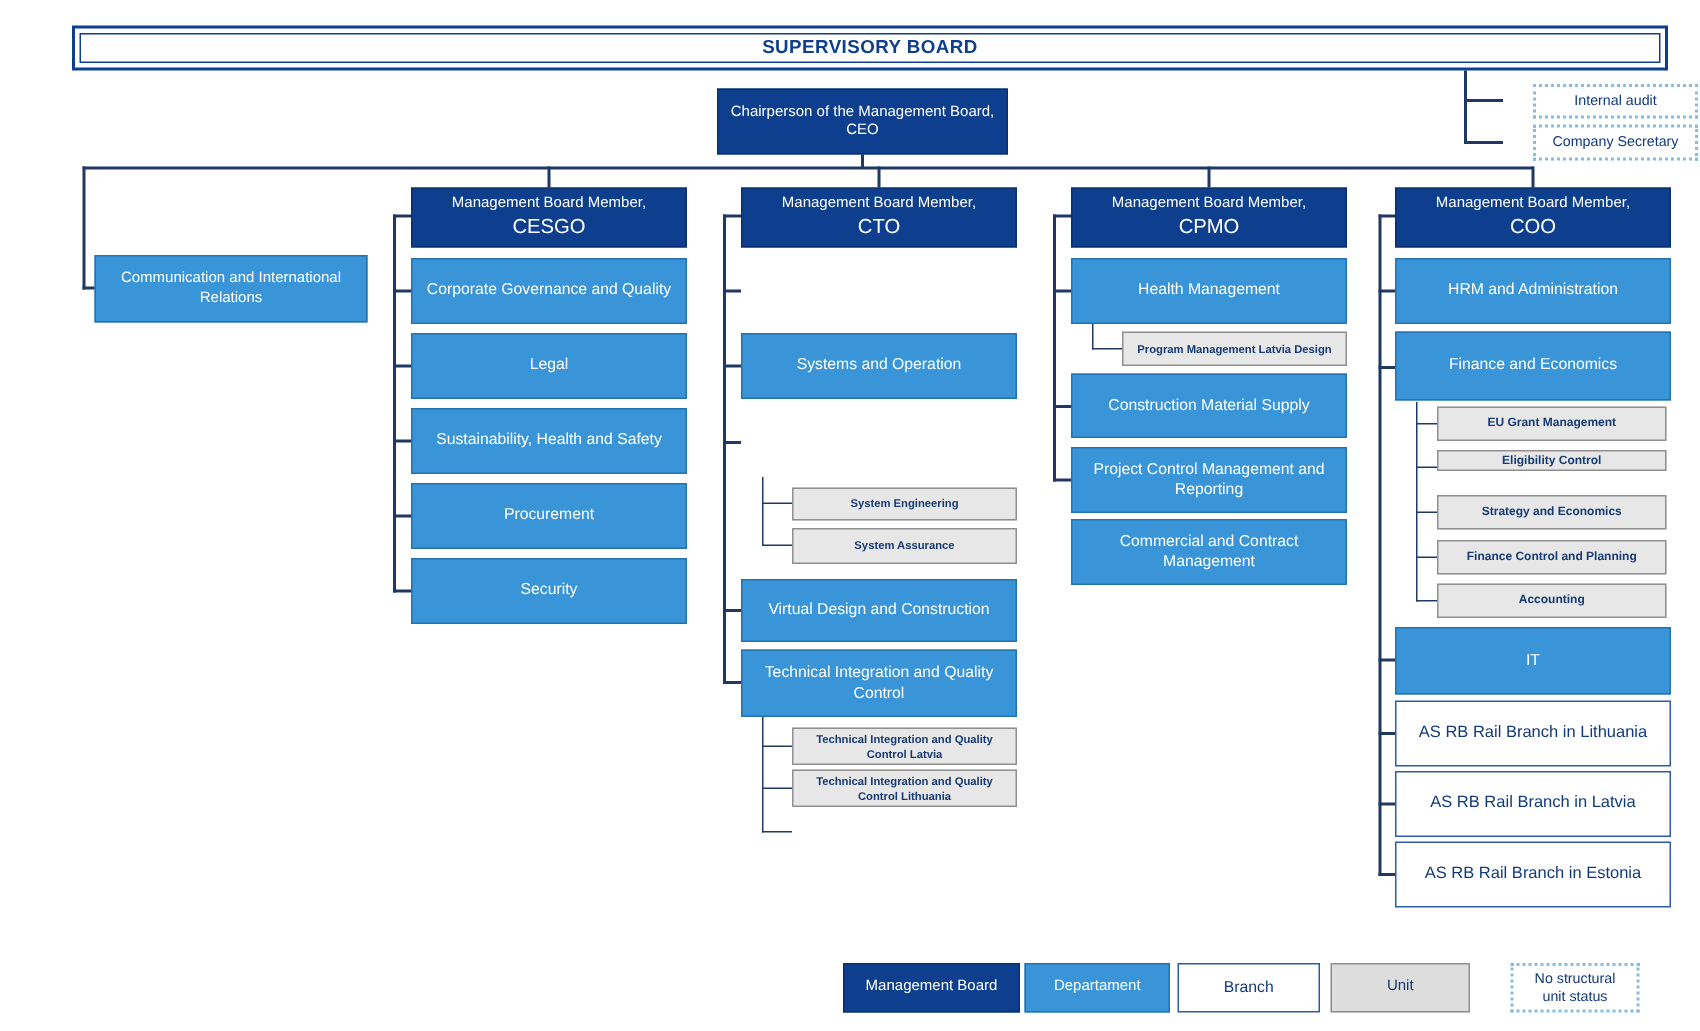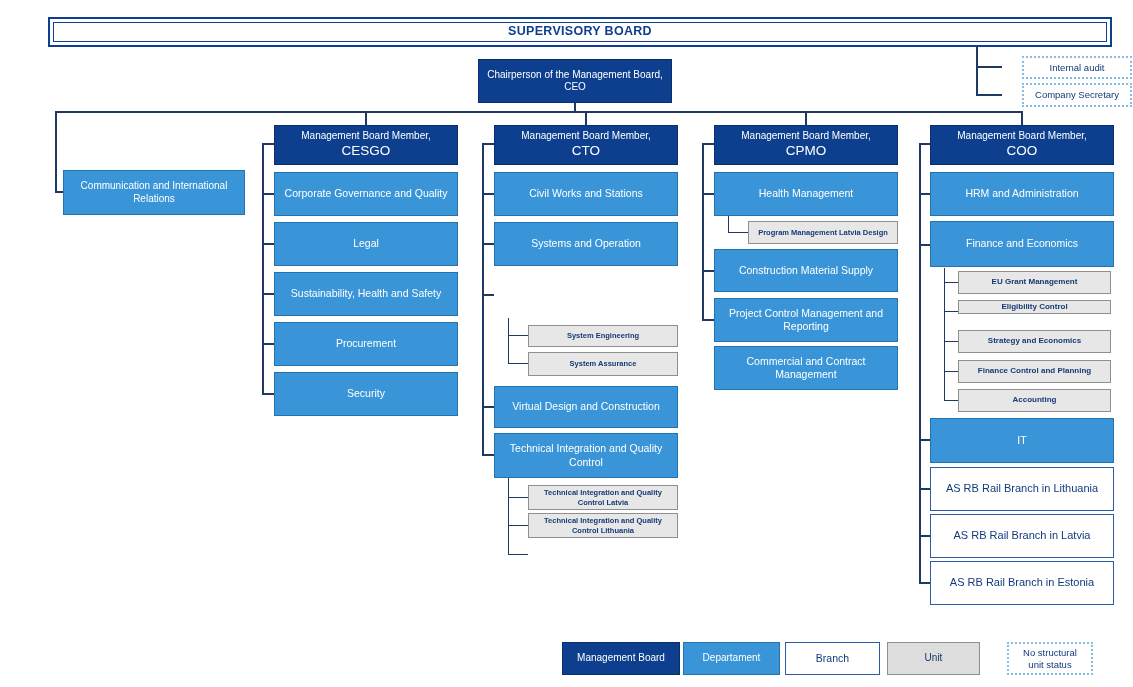--- a/index.html
+++ b/index.html
@@ -116,21 +116,20 @@
   <div class="box dept" style="left:274px;top:172px;width:184px;height:44px">Corporate Governance and Quality</div>
   <div class="box dept" style="left:274px;top:222px;width:184px;height:44px">Legal</div>
   <div class="box dept" style="left:274px;top:272px;width:184px;height:44px">Sustainability, Health and Safety</div>
   <div class="box dept" style="left:274px;top:322px;width:184px;height:44px">Procurement</div>
   <div class="box dept" style="left:274px;top:372px;width:184px;height:44px">Security</div>
 
   <div class="box navy head" style="left:494px;top:125px;width:184px;height:40px">
     <span class="l1">Management Board Member,</span>
     <span class="l2">CTO</span>
   </div>
-  <div class="box dept" style="left:494px;top:172px;width:184px;height:44px">Civil Works and Stations</div>
   <div class="box dept" style="left:494px;top:222px;width:184px;height:44px">Systems and Operation</div>
   <div class="box unitbox" style="left:528px;top:325px;width:150px;height:22px">System Engineering</div>
   <div class="box unitbox" style="left:528px;top:352px;width:150px;height:24px">System Assurance</div>
   <div class="box dept" style="left:494px;top:386px;width:184px;height:42px">Virtual Design and Construction</div>
   <div class="box dept" style="left:494px;top:433px;width:184px;height:45px">Technical Integration and Quality Control</div>
   <div class="box unitbox" style="left:528px;top:485px;width:150px;height:25px">Technical Integration and Quality Control Latvia</div>
   <div class="box unitbox" style="left:528px;top:513px;width:150px;height:25px">Technical Integration and Quality Control Lithuania</div>
 
   <div class="box navy head" style="left:714px;top:125px;width:184px;height:40px">
     <span class="l1">Management Board Member,</span>

